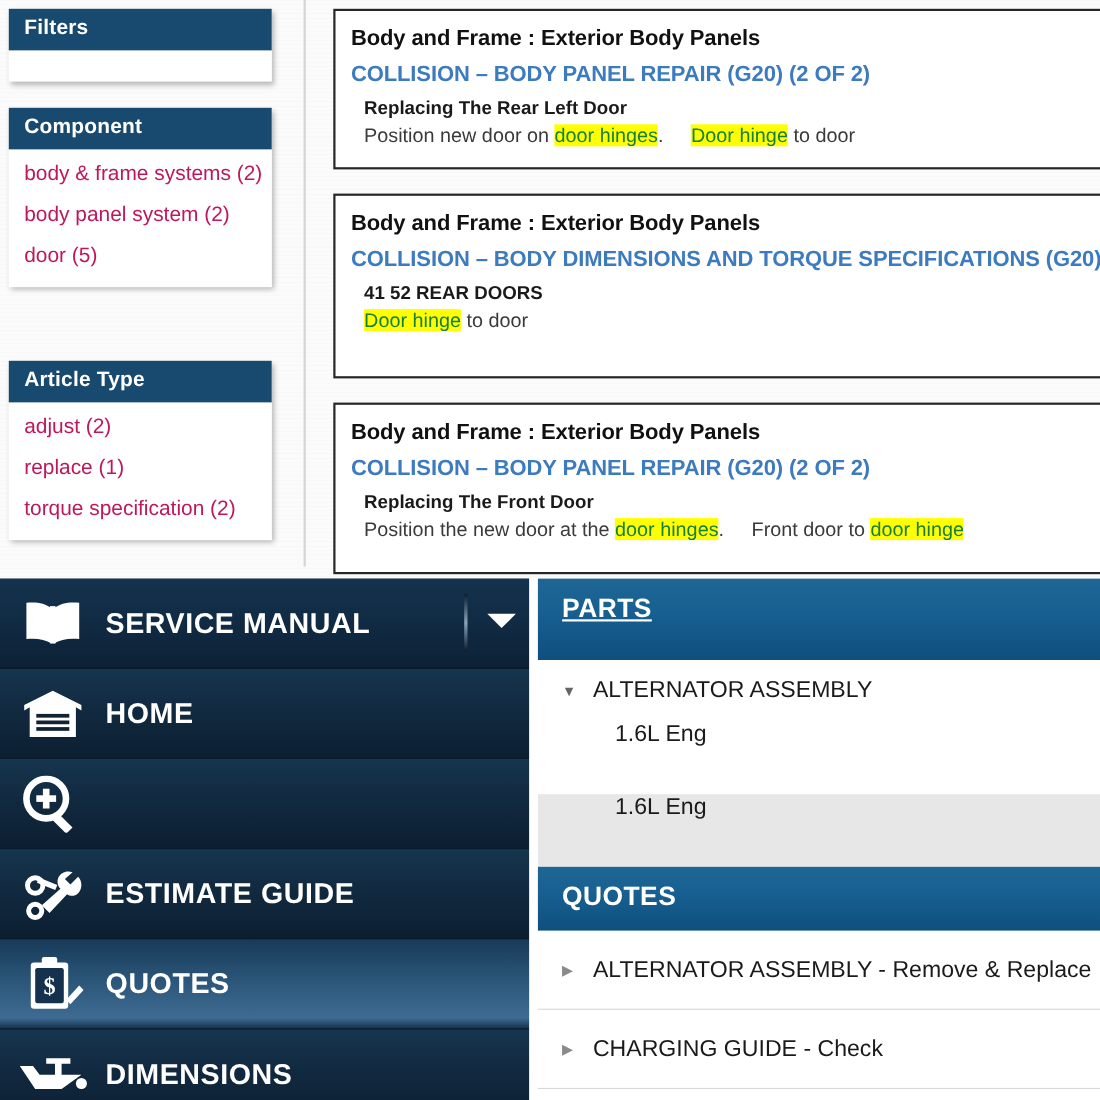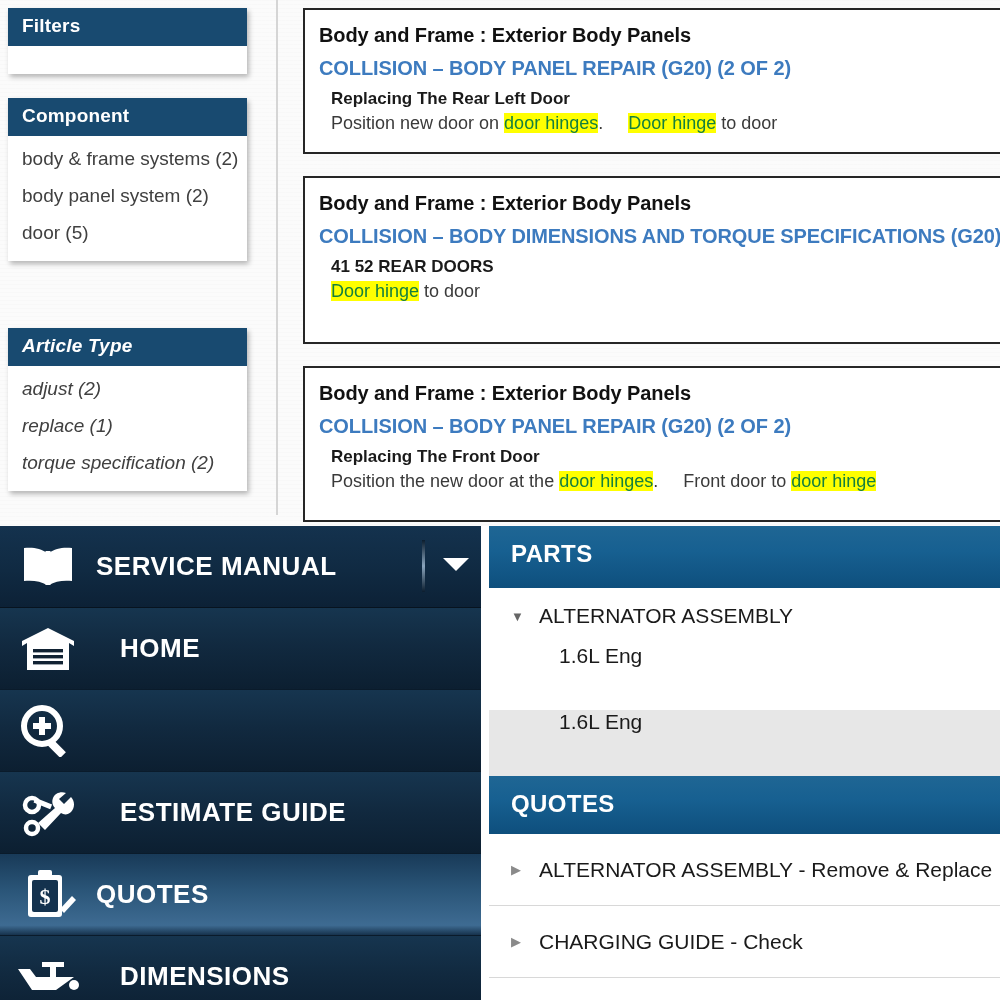--- a/index.html
+++ b/index.html
@@ -32,28 +32,28 @@
   .facet-panel{
     position:absolute;left:8px;width:239px;background:#ffffff;
     box-shadow:2px 3px 5px rgba(0,0,0,.28);
   }
   .facet-head{
     background:#184a70;color:#ffffff;font-weight:bold;font-size:19px;
     padding:7px 0 9px 14px;letter-spacing:.2px;
   }
   .facet-body{padding:4px 0 10px 0;background:#fff;}
   .facet-item{
-    font-size:19px;color:#404040;line-height:1.95;
+    font-size:19px;color:#be185d;line-height:1.95;
     padding:0 8px 0 14px;cursor:pointer;
   }
 
   #panel-filters{top:8px;}
   #panel-filters .facet-body{height:28px;padding:0;}
   #panel-component{top:98px;}
-  #panel-articletype{top:328px;font-style:italic;}
+  #panel-articletype{top:328px;}
 
   
   #results{position:absolute;left:303px;top:0;width:700px;height:515px;}
   .result-card{
     position:absolute;left:0;width:1000px;background:#ffffff;
     border:2px solid #262626;box-sizing:border-box;
     padding:14px 0 10px 14px;
   }
   #card-1{top:8px;height:146px;}
   #card-2{top:176px;height:168px;}
@@ -93,21 +93,20 @@
   .nav-row{
     position:relative;height:81px;display:flex;align-items:center;
     border-bottom:1px solid #0a1b2b;cursor:pointer;
   }
   .nav-row.brand{
     background:linear-gradient(to bottom,#14324e 0%,#102a42 55%,#0c2136 100%);
     border-bottom:1px solid #07131f;
   }
   .nav-row.normal{
     background:linear-gradient(to bottom,#16354f 0%,#11293f 48%,#0c1f31 100%);
-    gap:24px;
   }
   .nav-row.active{
     background:linear-gradient(to bottom,#183a58 0%,#2b5679 46%,#3e6b92 88%,#16324c 100%);
   }
   .nav-icon{
     width:96px;min-width:96px;display:flex;align-items:center;
     justify-content:center;color:#ffffff;
   }
   .nav-label{
     color:#ffffff;font-size:26px;font-weight:bold;
@@ -131,21 +130,21 @@
   
   #rightpanel{
     position:absolute;left:489px;top:0;width:511px;height:485px;
     background:#ffffff;
   }
   .sec-head{
     background:linear-gradient(to bottom,#1f6694 0%,#176091 40%,#0e4f7d 100%);
     color:#ffffff;font-size:24px;font-weight:bold;letter-spacing:.4px;
     padding:14px 0 14px 22px;
   }
-  #parts-head{height:62px;box-sizing:border-box;}
+  #parts-head{height:74px;box-sizing:border-box;text-decoration:underline;}
   #labor-head{height:58px;box-sizing:border-box;}
   .tree-row{
     display:flex;align-items:center;font-size:21px;color:#1a1a1a;
     height:56px;padding-left:22px;cursor:pointer;
   }
   .tri{
     width:20px;min-width:20px;display:inline-block;color:#666666;
     font-size:13px;margin-right:8px;
   }
   .tree-child{

